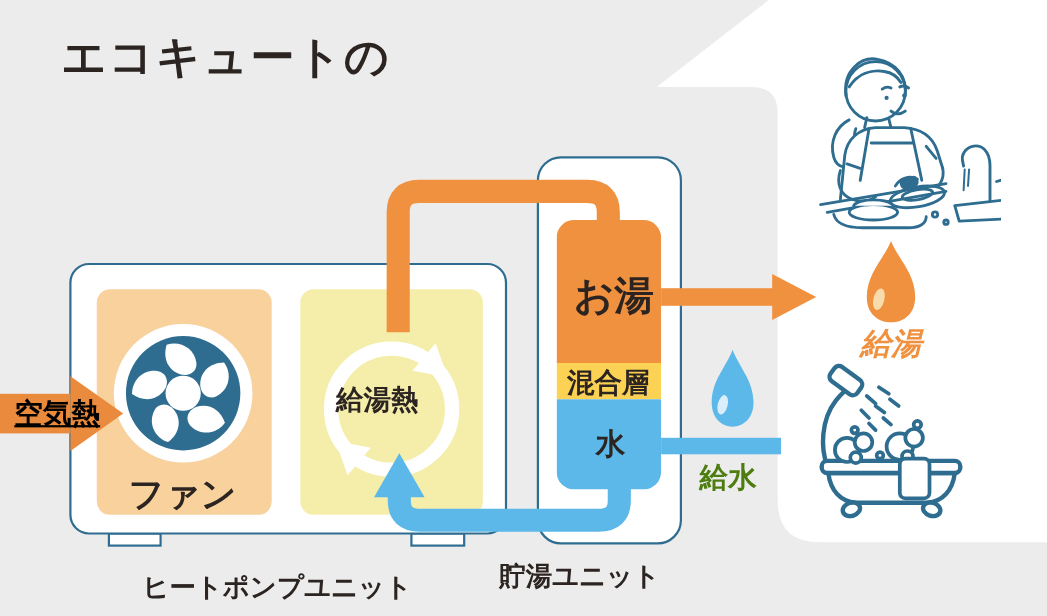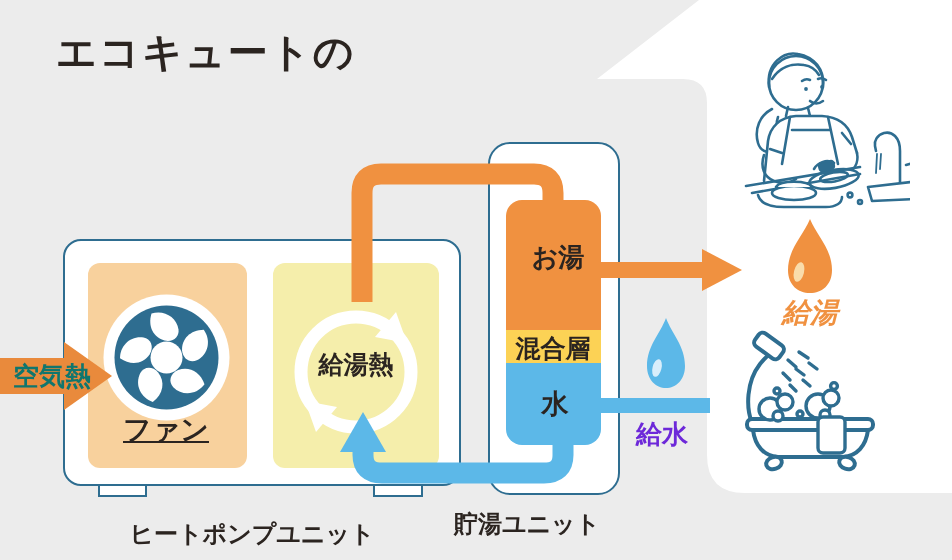--- a/index.html
+++ b/index.html
@@ -37,30 +37,30 @@
   
   .title{
     position:absolute;left:56px;top:24px;color:#2b2420;
     font-size:40px;font-weight:700;line-height:57px;letter-spacing:2px;
     white-space:nowrap;
   }
   .label{
     position:absolute;transform:translate(-50%,-50%);
     white-space:nowrap;font-weight:700;color:#2b2420;text-align:center;
   }
-  .lbl-air{left:52px;top:376px;font-size:26px;color:#0f766e;}
-  .lbl-fan{left:166px;top:430px;font-size:28px;text-decoration:underline;}
-  .lbl-exch{left:356px;top:364px;font-size:25px;line-height:34px;}
-  .lbl-hot{left:558px;top:257px;font-size:26px;}
+  .lbl-air{left:52px;top:376px;font-size:26px;color:#000000;text-decoration:underline;}
+  .lbl-fan{left:166px;top:450px;font-size:32px;}
+  .lbl-exch{left:343px;top:364px;font-size:25px;line-height:34px;}
+  .lbl-hot{left:558px;top:269px;font-size:36px;}
   .lbl-mix{left:553px;top:348px;font-size:25px;}
   .lbl-water{left:555px;top:404px;font-size:27px;}
   .lbl-hp{left:252px;top:524px;font-size:24px;margin-top:10px;}
   .lbl-tank{left:527px;top:524px;font-size:24px;text-align:center;}
   .lbl-kyuto{left:810px;top:313px;font-size:28px;color:#f09140;font-style:italic;}
-  .lbl-kyusui{left:662px;top:434px;font-size:26px;color:#6d28d9;}
+  .lbl-kyusui{left:662px;top:434px;font-size:26px;color:#4d7c0f;}
 </style>
 </head>
 <body>
 
 <div class="canvas">
 
   <svg class="abs" style="left:0;top:0;" width="952" height="560" viewBox="0 0 952 560">
     <path d="M699,0 L597,79 L683,79 Q707,79 707,103 L707,455 Q707,493 745,493 L952,493 L952,0 Z" fill="#ffffff"></path>
   </svg>
 

